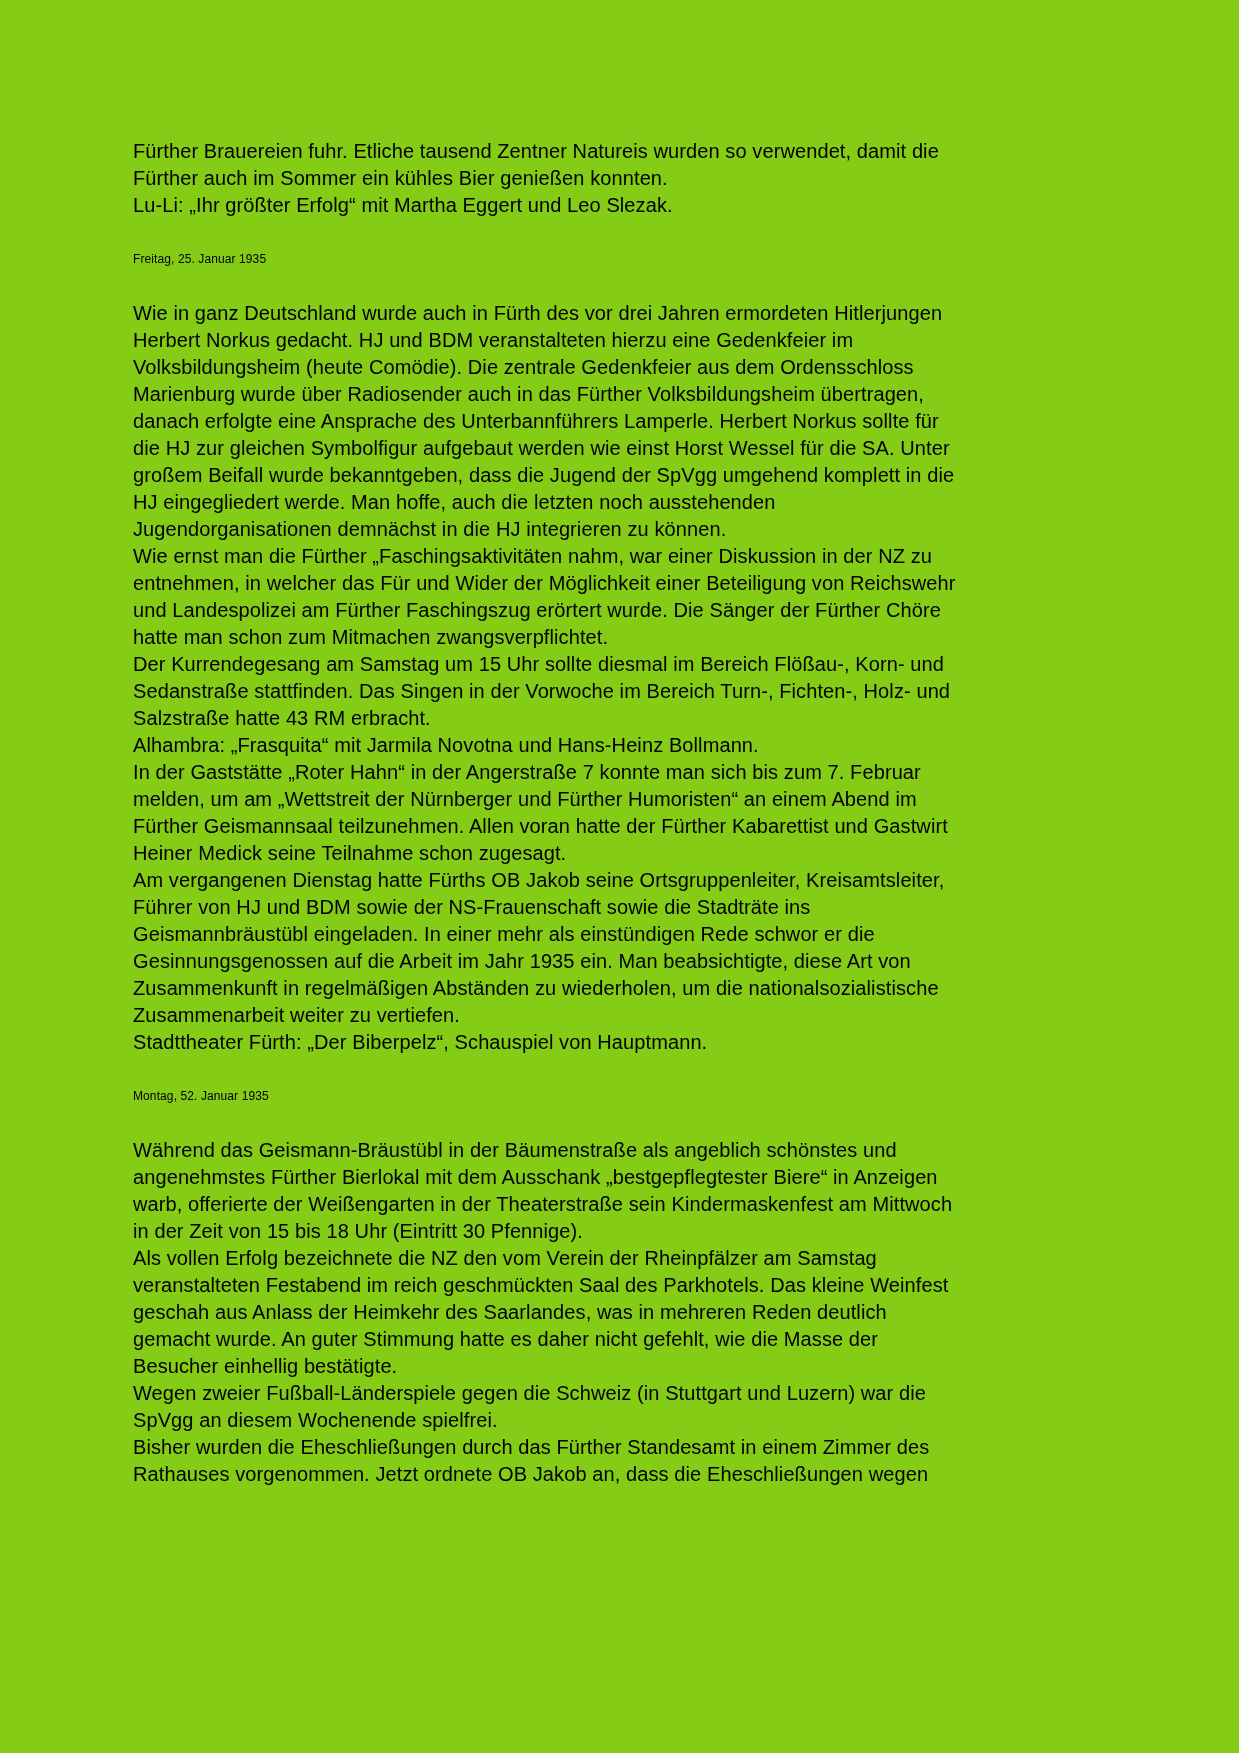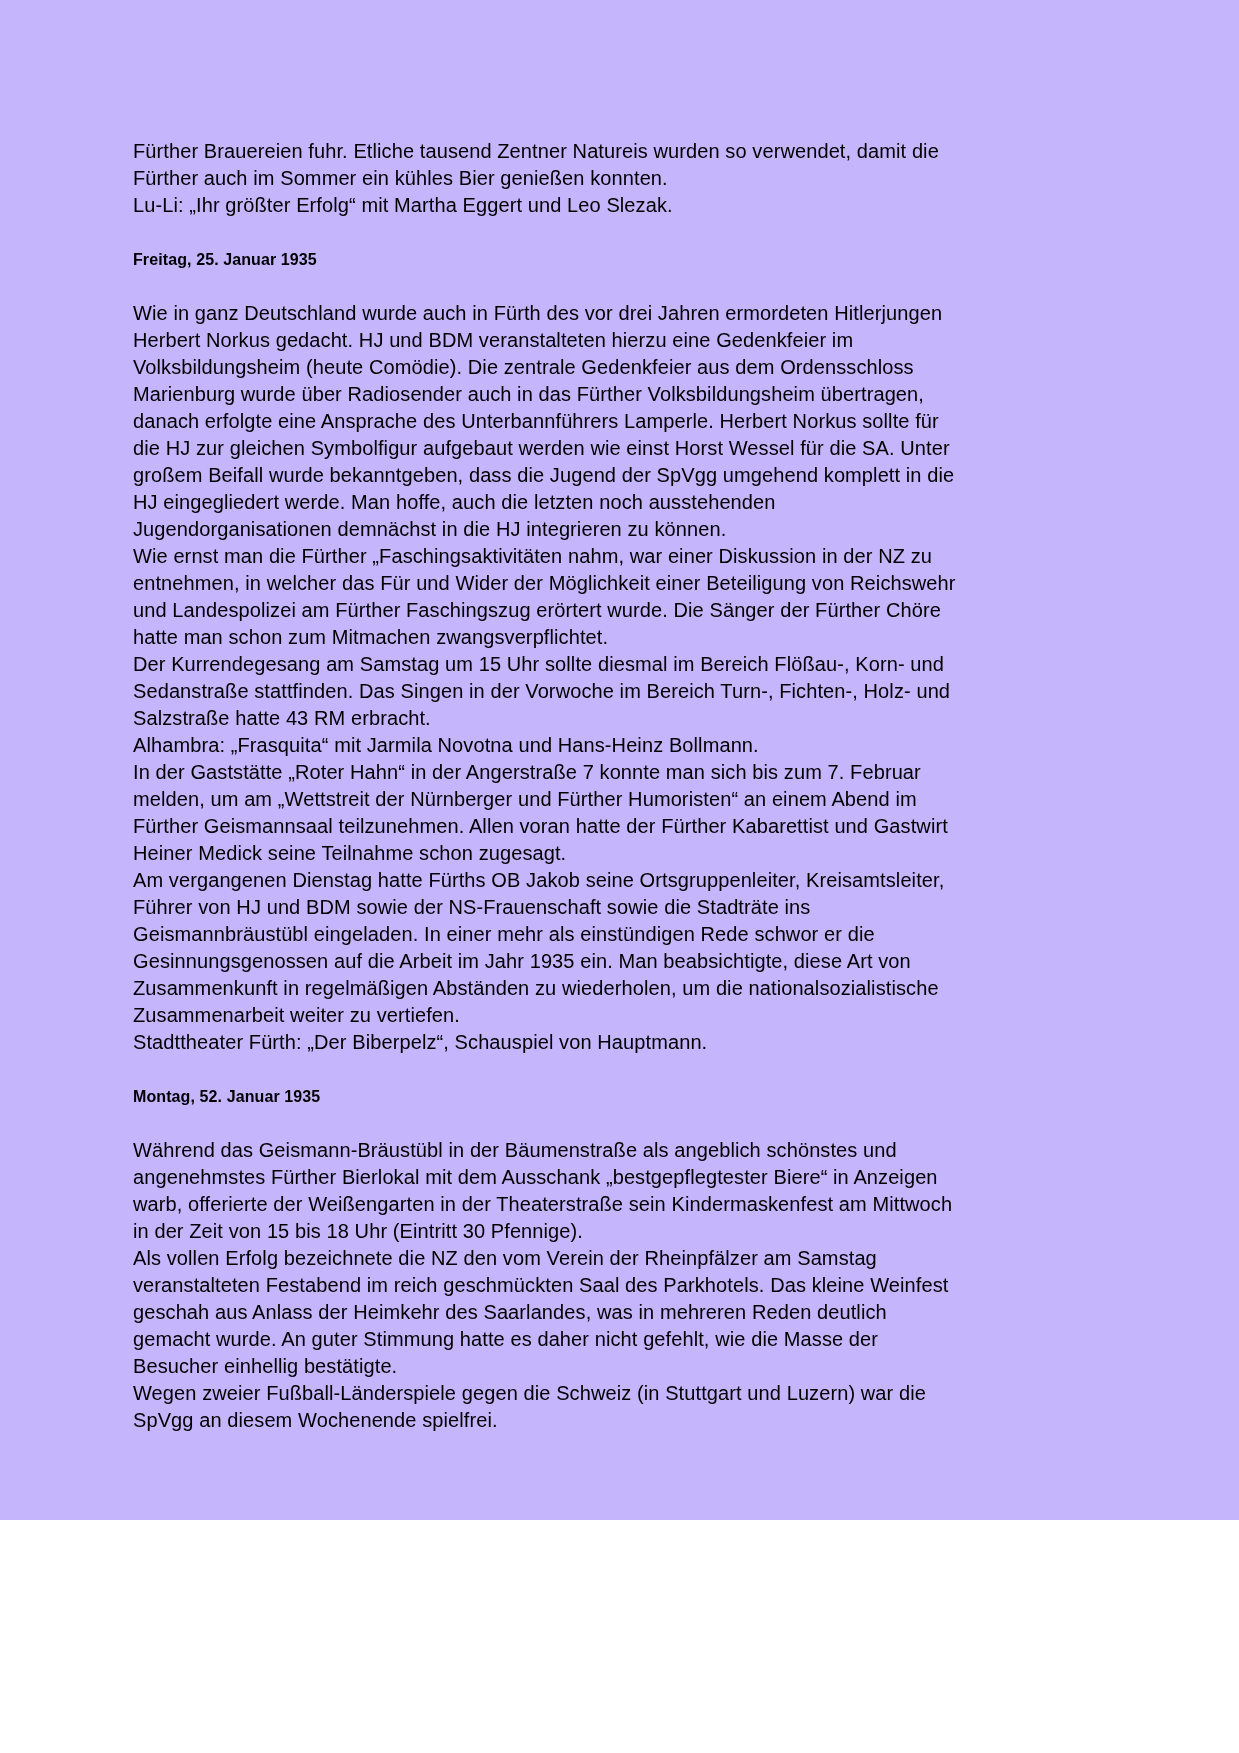--- a/index.html
+++ b/index.html
@@ -3,44 +3,44 @@
 <meta charset="utf-8">
 <style>
   html, body {
     margin: 0;
     padding: 0;
     background: #ffffff;
   }
   .page {
     position: relative;
     width: 1239px;
-    height: 1520px;
-    background: #c4b5fd;
+    height: 1753px;
+    background: #84cc16;
     overflow: hidden;
   }
   .content {
     position: absolute;
     left: 133px;
     top: 138px;
     width: 990px;
     color: #000000;
     font-family: "Liberation Sans", sans-serif;
     font-size: 20px;
     line-height: 27px;
   }
   .para {
     margin: 0;
     white-space: pre;
     letter-spacing: 0.1px;
   }
   .heading {
     margin: 27px 0;
-    font-weight: bold;
+    font-weight: normal;
     white-space: pre;
-    font-size: 16px;
+    font-size: 12px;
     line-height: 27px;
     letter-spacing: 0.1px;
   }
 </style>
 </head>
 <body>
 
 <div class="page">
   <div class="content">
 
@@ -89,15 +89,17 @@
 in der Zeit von 15 bis 18 Uhr (Eintritt 30 Pfennige).
 Als vollen Erfolg bezeichnete die NZ den vom Verein der Rheinpfälzer am Samstag
 veranstalteten Festabend im reich geschmückten Saal des Parkhotels. Das kleine Weinfest
 geschah aus Anlass der Heimkehr des Saarlandes, was in mehreren Reden deutlich
 gemacht wurde. An guter Stimmung hatte es daher nicht gefehlt, wie die Masse der
 Besucher einhellig bestätigte.
 Wegen zweier Fußball-Länderspiele gegen die Schweiz (in Stuttgart und Luzern) war die
 SpVgg an diesem Wochenende spielfrei.</p>
 
 
+    <p class="para">Bisher wurden die Eheschließungen durch das Fürther Standesamt in einem Zimmer des
+Rathauses vorgenommen. Jetzt ordnete OB Jakob an, dass die Eheschließungen wegen</p>
 
   </div>
 </div>
 
 </body></html>

